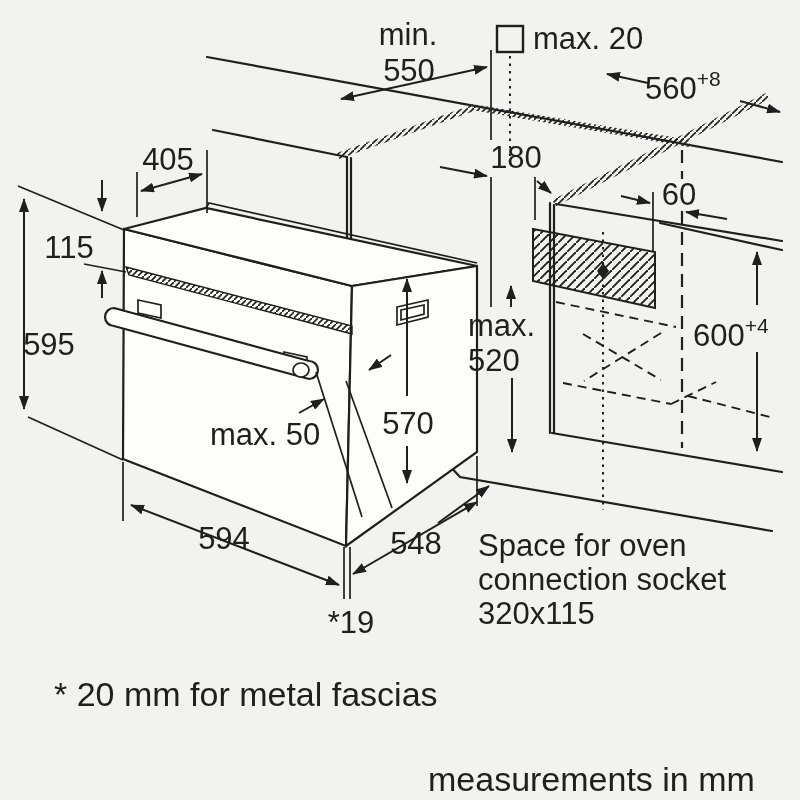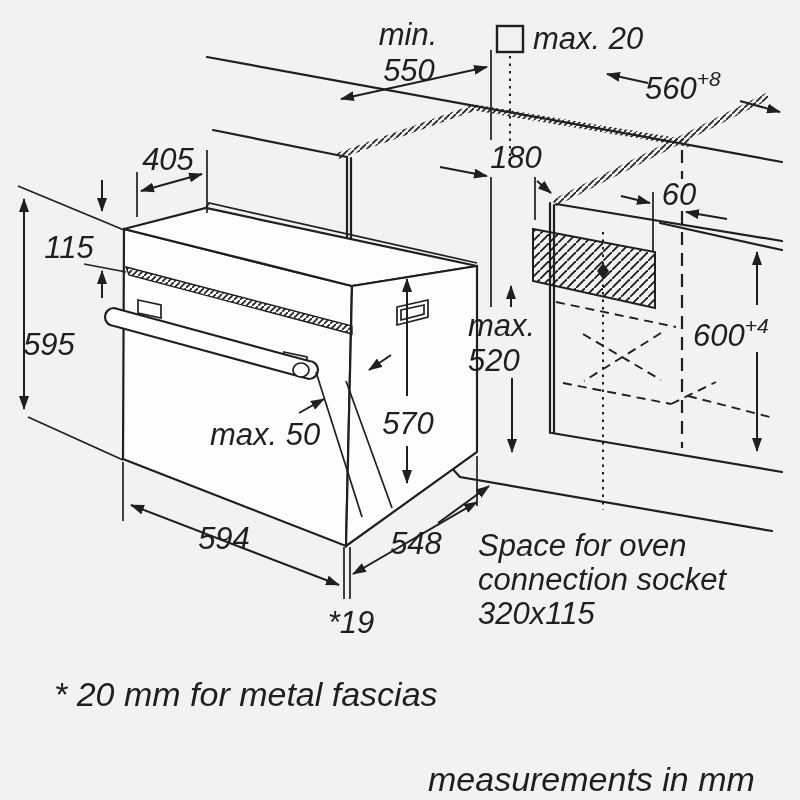--- a/index.html
+++ b/index.html
@@ -2,21 +2,21 @@
 <html style="--line: #1f1f1f; --bg: #f2f2f0;"><head>
 <meta charset="utf-8">
 <style>
   html,body{margin:0;padding:0;}
   body{
     width:800px;height:800px;
     background:var(--bg,#f2f2f0);
     font-family:"Liberation Sans",sans-serif;
     position:relative;overflow:hidden;
   }
-  #stage{position:absolute;inset:0;font-style:italic;}
+  #stage{position:absolute;inset:0;}
   svg text{
     font-family:"Liberation Sans",sans-serif;
     fill:var(--line,#1f1f1f);
     font-size:31px;
   }
   svg .small-sup{font-size:21px;}
   svg .note{font-size:34px;}
   svg .draw{stroke:var(--line,#1f1f1f);stroke-width:2.2;fill:none;stroke-linecap:round;}
   svg .thin{stroke:var(--line,#1f1f1f);stroke-width:1.7;fill:none;}
   svg .dim{stroke:var(--line,#1f1f1f);stroke-width:2;fill:none;}

